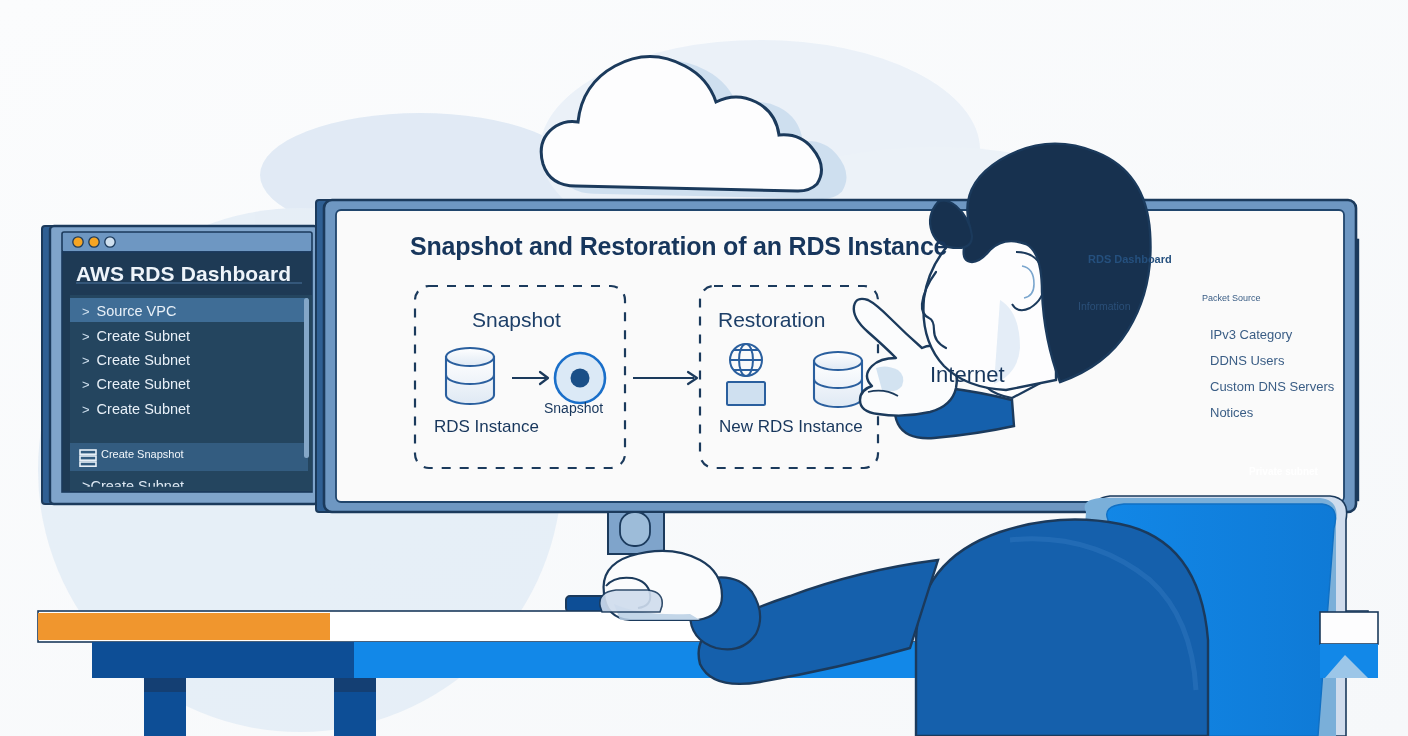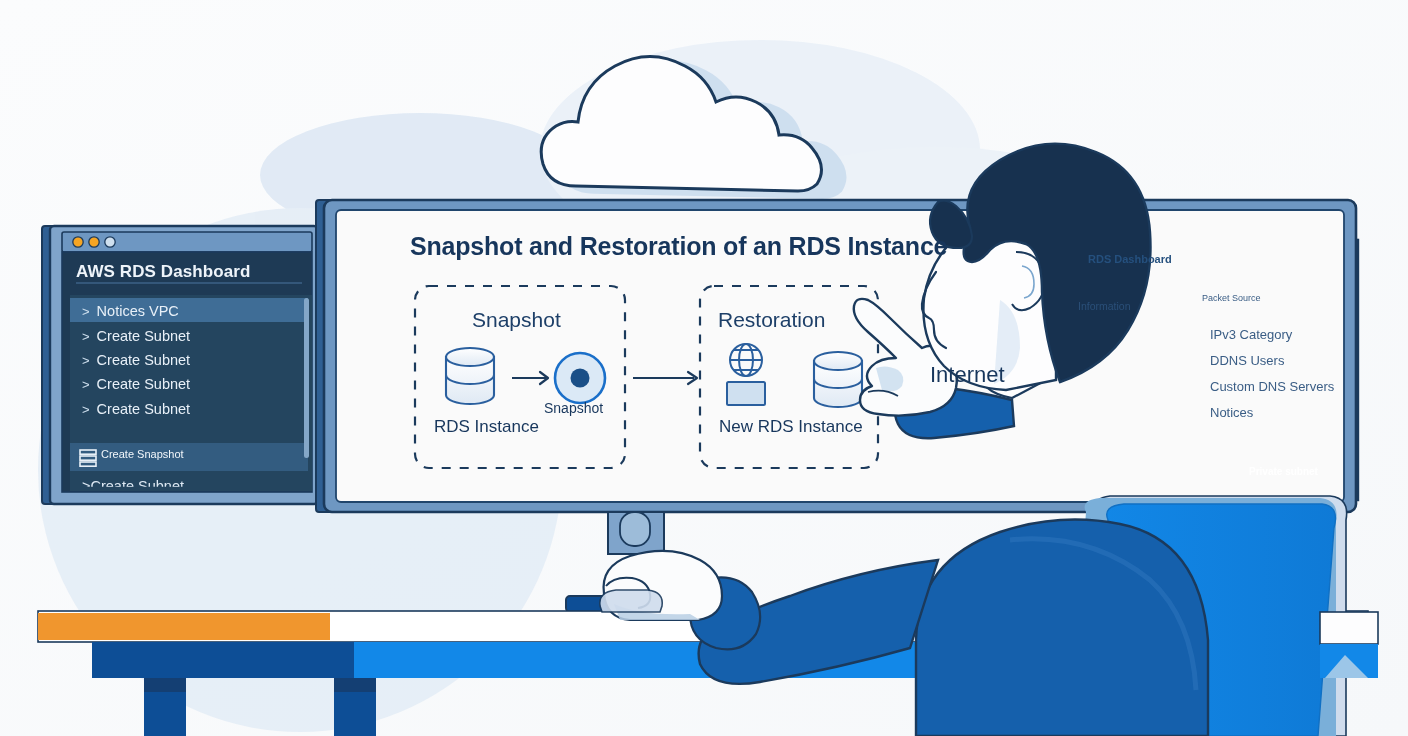--- a/index.html
+++ b/index.html
@@ -10,21 +10,21 @@
     position:relative;
   }
   #stage { position:absolute; inset:0; width:1408px; height:736px; }
   #stage > svg { position:absolute; top:0; left:0; }
 
   
   .txt { position:absolute; white-space:nowrap; }
 
   
   .l-title {
-    left:76px; top:262px; font-size:17px; font-weight:700;
+    left:76px; top:262px; font-size:21px; font-weight:700;
     color:#eef4fa; letter-spacing:.1px;
   }
   .l-item {
     left:82px; font-size:14.5px; color:#e8f0f8; font-weight:400;
   }
   .l-item .chev { color:#cfe0ef; margin-right:7px; font-size:13px; }
   .l-snap {
     left:82px; top:448px; font-size:11px; color:#f2f7fb; font-weight:400;
   }
   .l-cut {
@@ -304,21 +304,21 @@
              Q1044 340 1042 292 Q1042 252 1026 244
              Q1004 236 990 250 Q980 262 972 262 Q962 262 964 248 Z" fill="#17314f" stroke="#1b3a5c" stroke-width="2.4"></path>
     <path d="M938 202 Q926 216 932 232 Q938 248 958 248 Q972 248 972 236
              Q970 218 956 206 Q946 198 938 202 Z" fill="#17314f" stroke="#1b3a5c" stroke-width="2.2"></path>
   </g>
 </svg>
 
 <div class="txt l-title">AWS RDS Dashboard</div>
 
 <div class="txt l-item" style="top:303px">
-  <span class="chev">&gt;</span><span>Notices VPC</span>
+  <span class="chev">&gt;</span><span>Source VPC</span>
 </div>
 <div class="txt l-item" style="top:328px">
   <span class="chev">&gt;</span><span>Create Subnet</span>
 </div>
 <div class="txt l-item" style="top:352px">
   <span class="chev">&gt;</span><span>Create Subnet</span>
 </div>
 <div class="txt l-item" style="top:376px">
   <span class="chev">&gt;</span><span>Create Subnet</span>
 </div>

